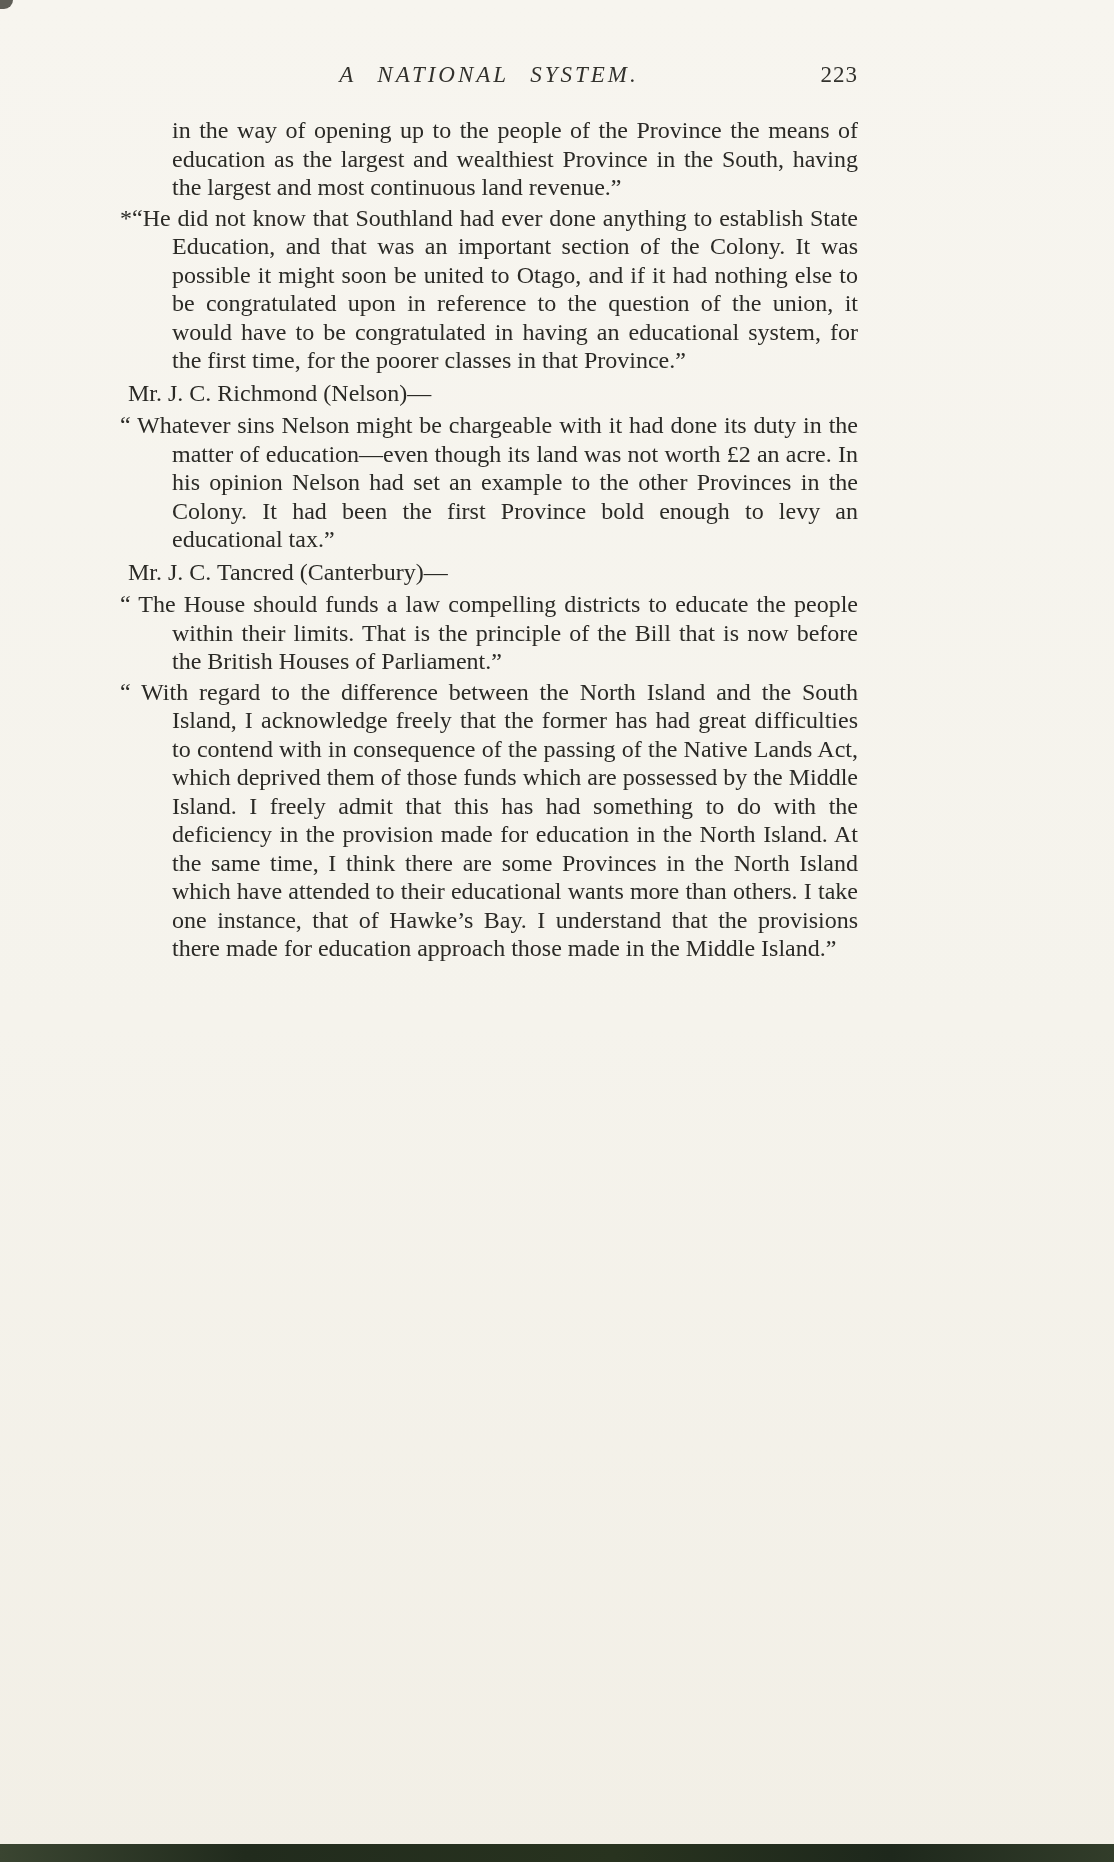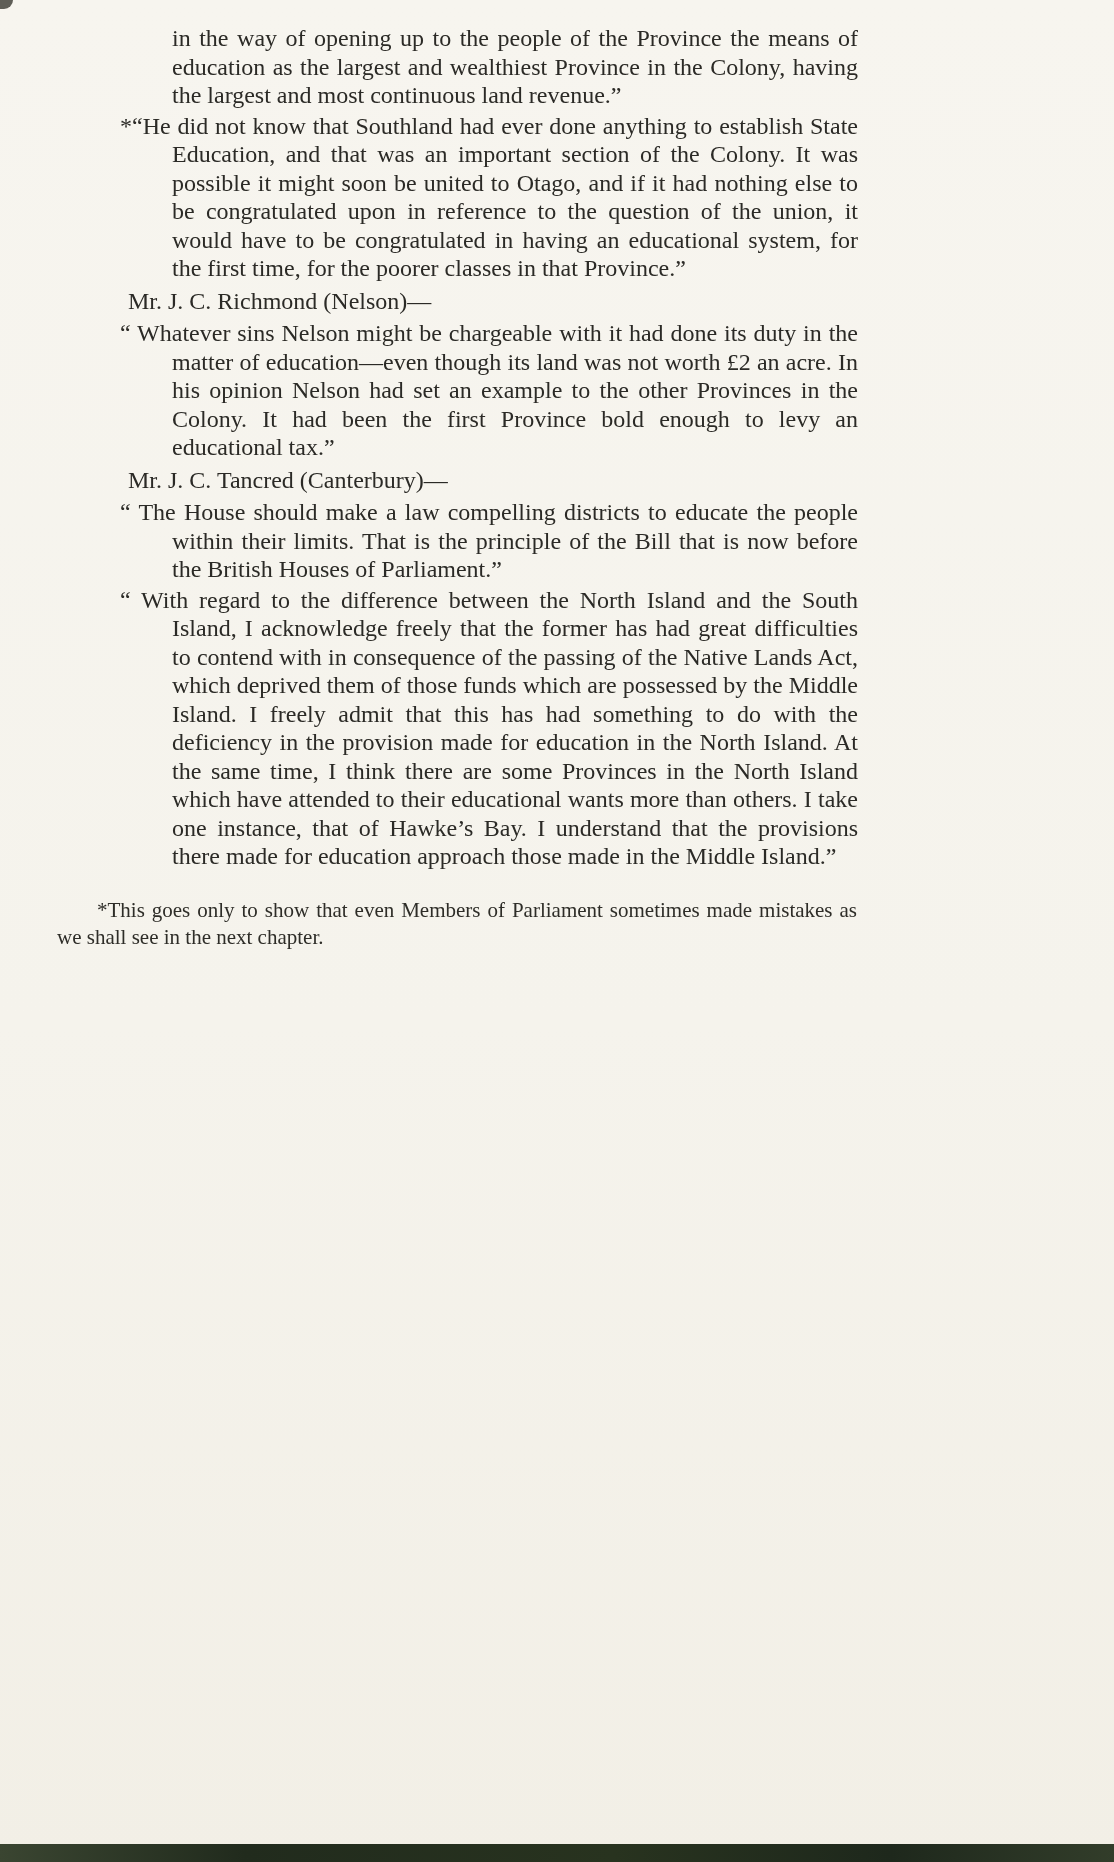--- a/index.html
+++ b/index.html
@@ -85,28 +85,31 @@
     background: var(--bottom-band, #26301f);
     background-image: linear-gradient(90deg, #3a4531 0%, #212b1d 22%, #28331f 55%, #1e281c 80%, #323d2a 100%);
   }
 </style>
 </head>
 <body>
 
 <div class="page">
   <div class="corner-mark"></div>
 
+  <div class="running-head">
+    <span class="running-title">A NATIONAL SYSTEM.</span>
+    <span class="running-page-number">223</span>
+  </div>
 
   <div class="page-body">
 
-  <div class="para indent">in the way of opening up to the people of the Province the means of education as the largest and wealthiest Province in the Colony, having the largest and most continuous land revenue.”</div>
+  <div class="para indent">in the way of opening up to the people of the Province the means of education as the largest and wealthiest Province in the South, having the largest and most continuous land revenue.”</div>
       <div class="para hang">*“He did not know that Southland had ever done anything to establish State Education, and that was an important section of the Colony. It was possible it might soon be united to Otago, and if it had nothing else to be congratulated upon in reference to the question of the union, it would have to be congratulated in having an educational system, for the first time, for the poorer classes in that Province.”</div>
       <div class="para flush">Mr. J. C. Richmond (Nelson)—</div>
       <div class="para hang">“ Whatever sins Nelson might be chargeable with it had done its duty in the matter of education—even though its land was not worth £2 an acre. In his opinion Nelson had set an example to the other Provinces in the Colony. It had been the first Province bold enough to levy an educational tax.”</div>
       <div class="para flush">Mr. J. C. Tancred (Canterbury)—</div>
-      <div class="para hang">“ The House should make a law compelling districts to educate the people within their limits. That is the principle of the Bill that is now before the British Houses of Parliament.”</div>
+      <div class="para hang">“ The House should funds a law compelling districts to educate the people within their limits. That is the principle of the Bill that is now before the British Houses of Parliament.”</div>
       <div class="para hang spaced">“ With regard to the difference between the North Island and the South Island, I acknowledge freely that the former has had great difficulties to contend with in consequence of the passing of the Native Lands Act, which deprived them of those funds which are possessed by the Middle Island. I freely admit that this has had something to do with the deficiency in the provision made for education in the North Island. At the same time, I think there are some Provinces in the North Island which have attended to their educational wants more than others. I take one instance, that of Hawke’s Bay. I understand that the provisions there made for education approach those made in the Middle Island.”</div>
     </div>
 
-  <div class="footnote">*This goes only to show that even Members of Parliament sometimes made mistakes as we shall see in the next chapter.</div>
 
   <div class="scan-edge"></div>
 </div>
 
 </body></html>

